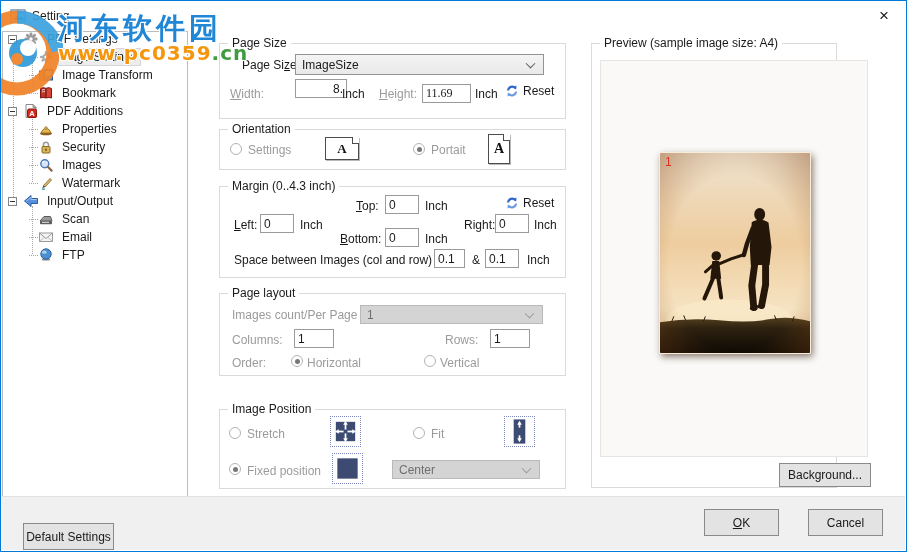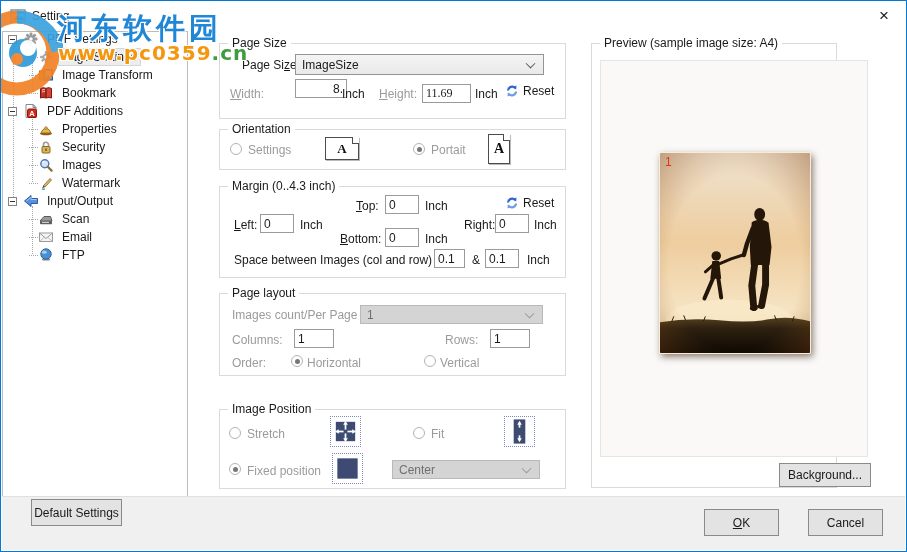--- a/index.html
+++ b/index.html
@@ -429,21 +429,21 @@
           </g>
           <rect width="152" height="202" fill="url(#vig)"></rect>
         </svg>
         <span class="page-num">1</span>
       </div>
     </div>
     <div class="btn" style="left:187px;top:419px;width:92px;height:24px;">Background...</div>
   </div>
 
   <div class="footer">
-    <div class="btn" style="left:21px;top:2px;width:91px;height:27px;margin-left:8px;">Default Settings</div>
+    <div class="btn" style="left:21px;top:26px;width:91px;height:27px;">Default Settings</div>
     <div class="btn" style="left:702px;top:12px;width:75px;height:27px;"><u>O</u>K</div>
     <div class="btn" style="left:806px;top:12px;width:75px;height:27px;">Cancel</div>
   </div>
 
   <div class="watermark">
     <svg class="wm-logo" width="62" height="92" viewBox="0 0 62 92">
       <circle cx="16" cy="46" r="36" fill="none" stroke="#f08228" stroke-width="13"></circle>
       <path d="M16 4 A42 42 0 0 1 57 38" fill="none" stroke="#3aa2de" stroke-width="13" transform="translate(0,6)"></path>
       <circle cx="22" cy="46" r="14" fill="#2f9ad8"></circle>
       <circle cx="27" cy="41" r="8" fill="#fff"></circle>

